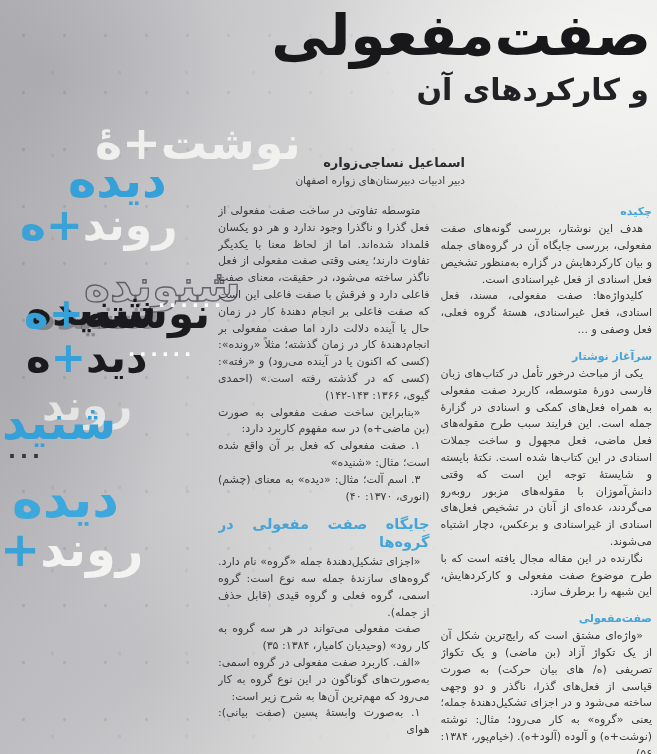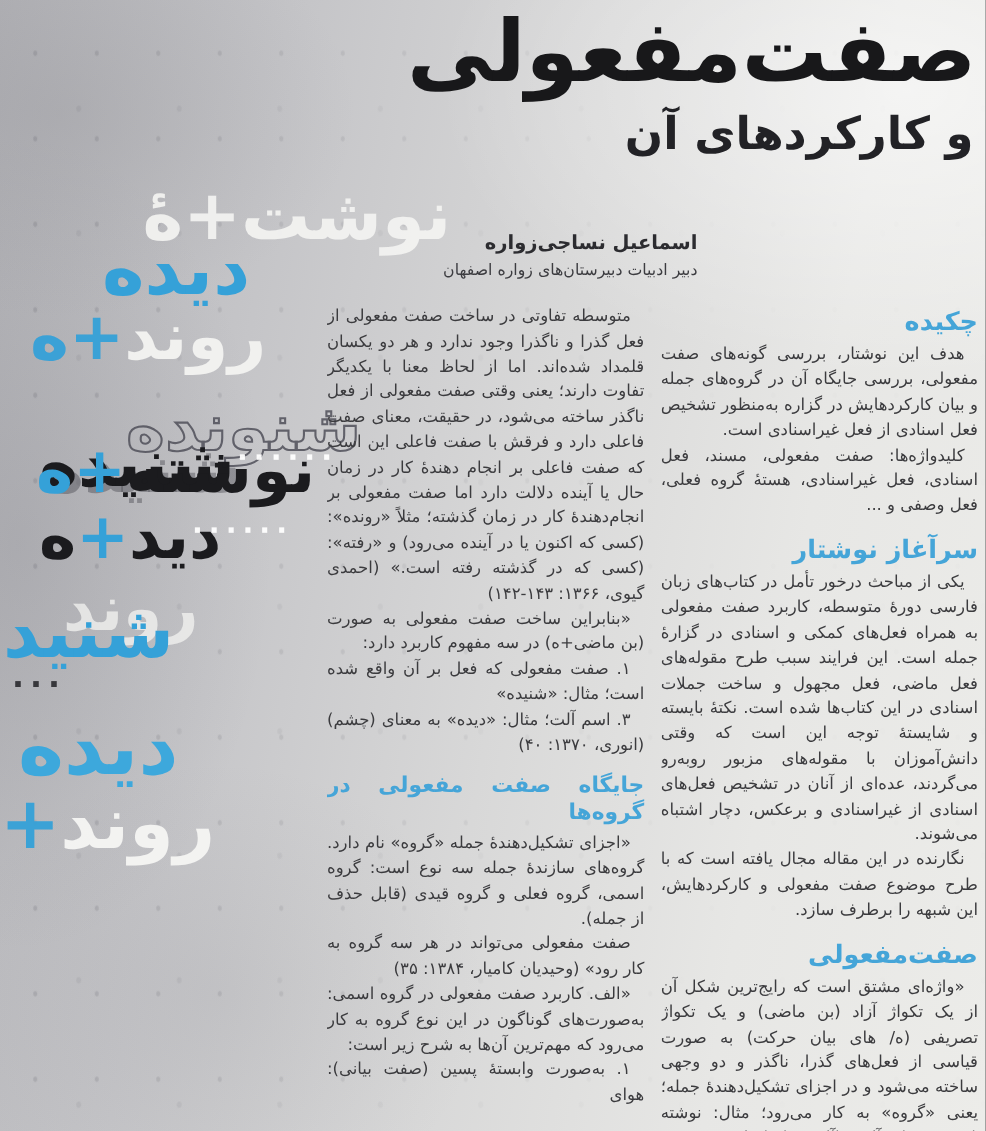--- a/index.html
+++ b/index.html
@@ -29,21 +29,21 @@
   .author-block{position:absolute;top:153px;right:192px;text-align:right;z-index:3;line-height:1.5;}
   .author-name{font-size:13px;font-weight:bold;color:#2c2c30;}
   .author-aff{font-size:10.5px;color:#3c3c40;}
   .columns{
     position:absolute;top:203px;right:5px;left:218px;bottom:0;
     display:flex;gap:11px;direction:rtl;z-index:2;overflow:hidden;
   }
   .col{flex:1 1 0;direction:rtl;text-align:justify;color:#3b3b3e;
        font-size:11px;line-height:16.8px;overflow:hidden;}
   .col p{margin:0;text-indent:9px;}
-  .sec-h{font-size:17px;font-weight:bold;color:#45a5d8;margin:11px 0 3px;line-height:1.2;}
+  .sec-h{font-size:11px;font-weight:bold;color:#45a5d8;margin:11px 0 3px;line-height:1.2;}
   .col > .sec-h:first-child{margin-top:2px;}
   .sec-h.big{font-size:14.5px;}
   .decor{position:absolute;inset:0;z-index:1;padding-left:20px;}
   .decor-word{position:absolute;font-weight:bold;line-height:1;white-space:nowrap;direction:rtl;}
   .decor-word.outline span{color:transparent !important;-webkit-text-stroke:1.4px #50505a;}
   .decor-word.shadow{text-shadow:4px 4px 0 rgba(35,35,42,0.32);}
   .decor-word.dots span{letter-spacing:4px;font-weight:bold;}
 </style>
 </head>
 <body>

